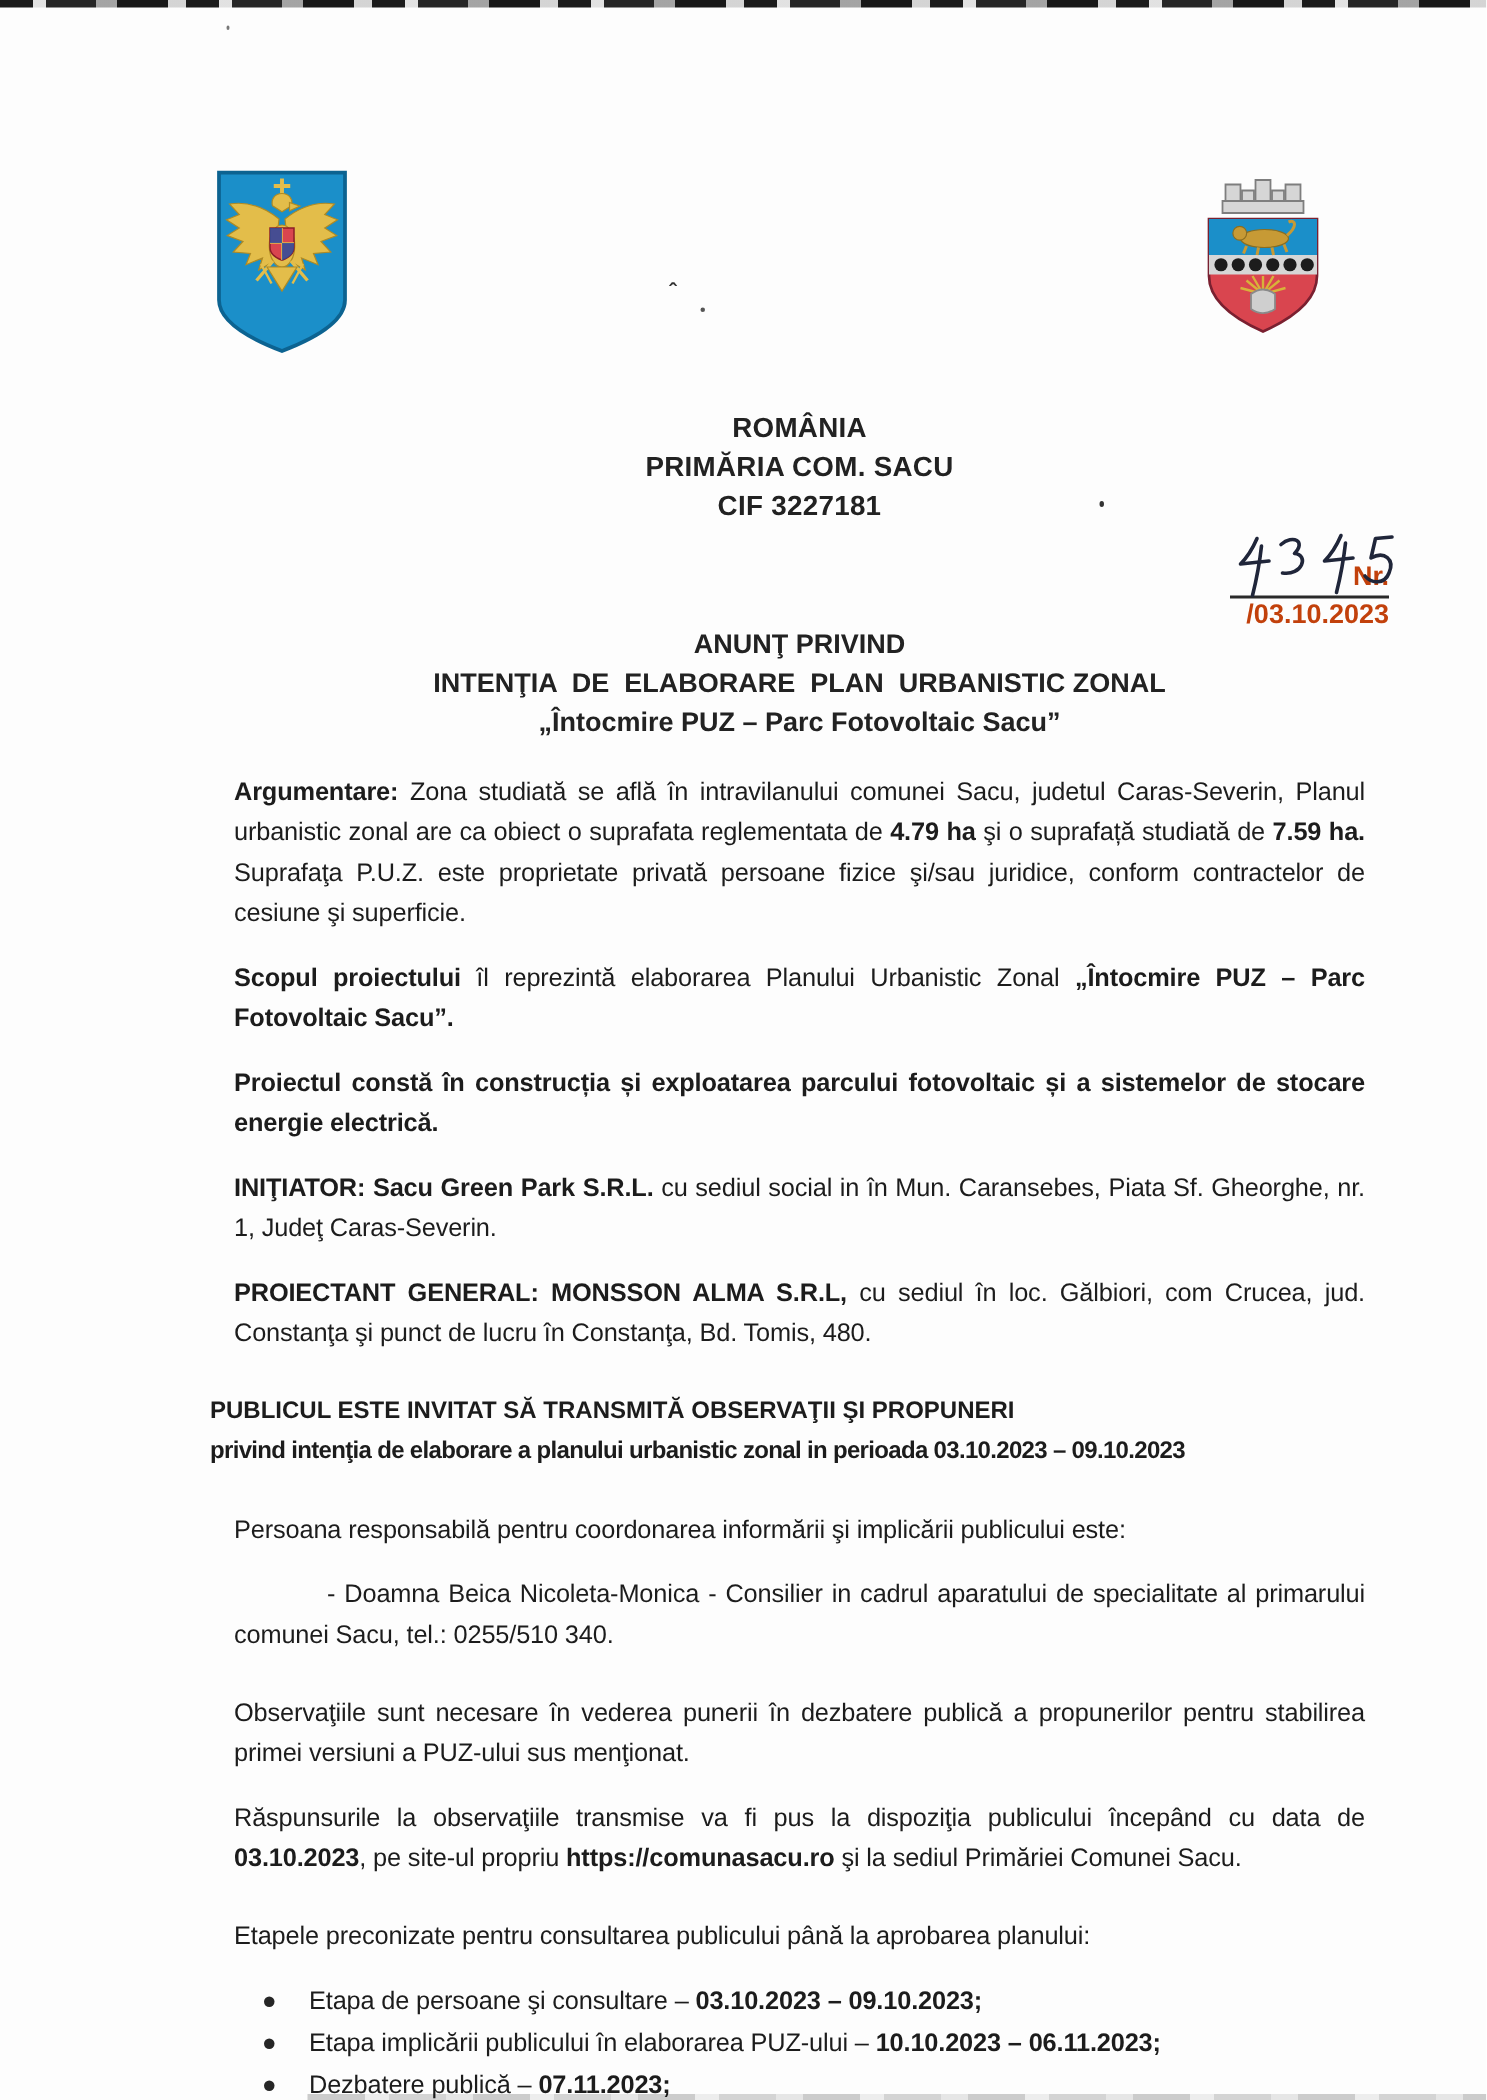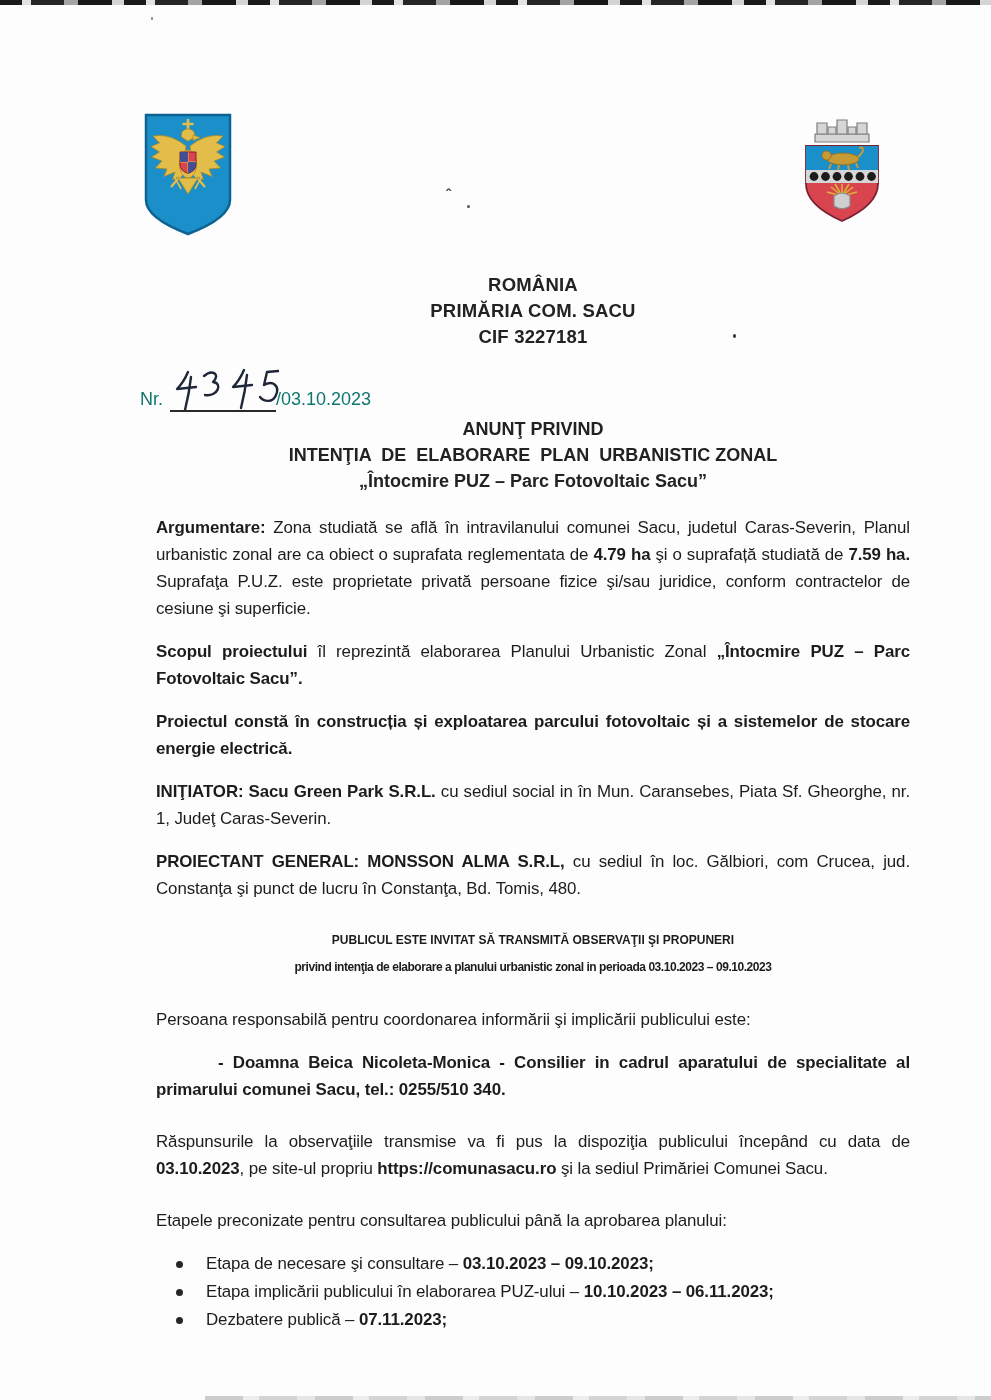--- a/index.html
+++ b/index.html
@@ -29,41 +29,41 @@
   .coa{position:absolute;}
   .coa-left{left:142px;top:112px;}
   .coa-right{left:798px;top:112px;}
 
   .content{position:absolute;left:140px;top:4px;width:786px;}
 
   .letterhead{padding-top:268px;text-align:center;font-weight:700;
     font-size:18.5px;line-height:26px;letter-spacing:.2px;color:#222;}
 
   .nr-row{margin-top:24px;display:flex;align-items:flex-end;height:38px;
-    font-size:18px;font-weight:400;color:#0f766e;}
+    font-size:18px;font-weight:700;color:#c2410c;flex-direction:column;}
   .nr-label{padding-bottom:2px;}
   .nr-line{position:relative;width:106px;margin-left:7px;height:36px;
     border-bottom:2.2px solid #2a2a2a;}
   .nr-line svg{position:absolute;left:2px;bottom:-4px;}
   .nr-date{padding-bottom:2px;}
 
   .title-block{margin-top:4px;text-align:center;font-weight:700;
     font-size:18px;line-height:26px;color:#222;}
   .title-line2{white-space:pre-wrap;}
 
   .paras{margin-top:20px;font-size:16.9px;line-height:27px;text-align:justify;
     letter-spacing:-0.1px;}
   .paras p,.blockp{margin:16px;}
   .b{font-weight:700;}
 
-  .invite{margin-top:25px;text-align:center;font-weight:700;font-size:12px;line-height:27px;}
+  .invite{margin-top:25px;font-weight:700;font-size:16px;line-height:27px;}
   .invite-line2{letter-spacing:-0.45px;}
 
   .contact{margin-top:25px;font-size:16.9px;line-height:27px;text-align:justify;letter-spacing:-0.1px;}
-  .contact .person{text-indent:62px;font-weight:bold;}
+  .contact .person{text-indent:62px;}
 
   .observ{margin-top:25px;font-size:16.9px;line-height:27px;text-align:justify;letter-spacing:-0.1px;}
 
   .etape{margin-top:25px;font-size:16.9px;line-height:27px;letter-spacing:-0.1px;}
   .etape ul{list-style:none;margin:3px 0 0 0;padding:0;}
   .etape li{position:relative;padding-left:66px;line-height:28px;}
   .etape li .bullet{position:absolute;left:36px;top:11px;width:7px;height:7px;
     border-radius:50%;background:#262626;}
 </style>
 </head>
@@ -178,29 +178,30 @@
       <div>PUBLICUL ESTE INVITAT SĂ TRANSMITĂ OBSERVAŢII ŞI PROPUNERI</div>
       <div class="invite-line2">privind intenţia de elaborare a planului urbanistic zonal in perioada 03.10.2023 – 09.10.2023</div>
     </div>
 
     <div class="contact">
       <div class="blockp">Persoana responsabilă pentru coordonarea informării şi implicării publicului este:</div>
       <div class="blockp person">- Doamna Beica Nicoleta-Monica - Consilier in cadrul aparatului de specialitate al primarului comunei Sacu, tel.: 0255/510 340.</div>
     </div>
 
     <div class="observ">
+      <div class="blockp">Observaţiile sunt necesare în vederea punerii în dezbatere publică a propunerilor pentru stabilirea primei versiuni a PUZ-ului sus menţionat.</div>
       <div class="blockp"><span>Răspunsurile la observaţiile transmise va fi pus la dispoziţia publicului începând cu data de </span><span class="b">03.10.2023</span><span>, pe site-ul propriu </span><span class="b">https://comunasacu.ro</span><span> şi la sediul Primăriei Comunei Sacu.</span></div>
     </div>
 
     <div class="etape">
       <div class="blockp">Etapele preconizate pentru consultarea publicului până la aprobarea planului:</div>
       <ul>
         <li>
           <span class="bullet"></span>
-          <span><span>Etapa de necesare şi consultare – </span><span class="b">03.10.2023 – 09.10.2023;</span></span>
+          <span><span>Etapa de persoane şi consultare – </span><span class="b">03.10.2023 – 09.10.2023;</span></span>
         </li>
         <li>
           <span class="bullet"></span>
           <span><span>Etapa implicării publicului în elaborarea PUZ-ului – </span><span class="b">10.10.2023 – 06.11.2023;</span></span>
         </li>
         <li>
           <span class="bullet"></span>
           <span><span>Dezbatere publică – </span><span class="b">07.11.2023;</span></span>
         </li>
       </ul>

